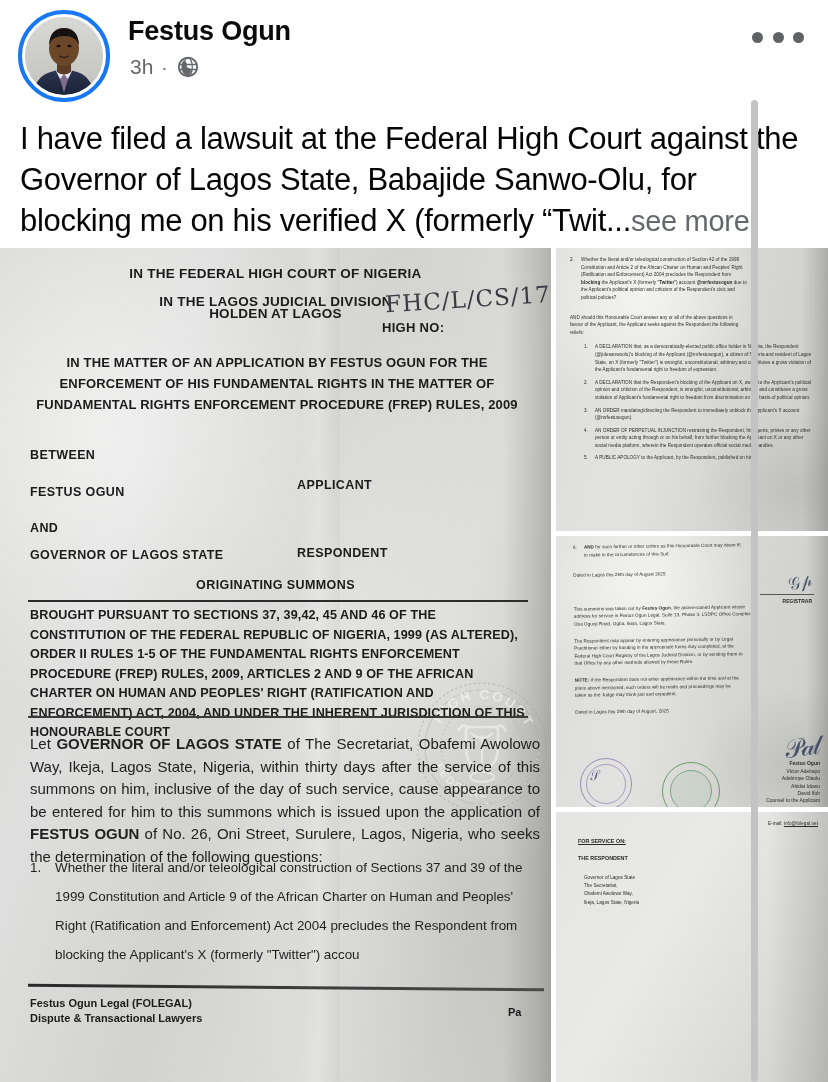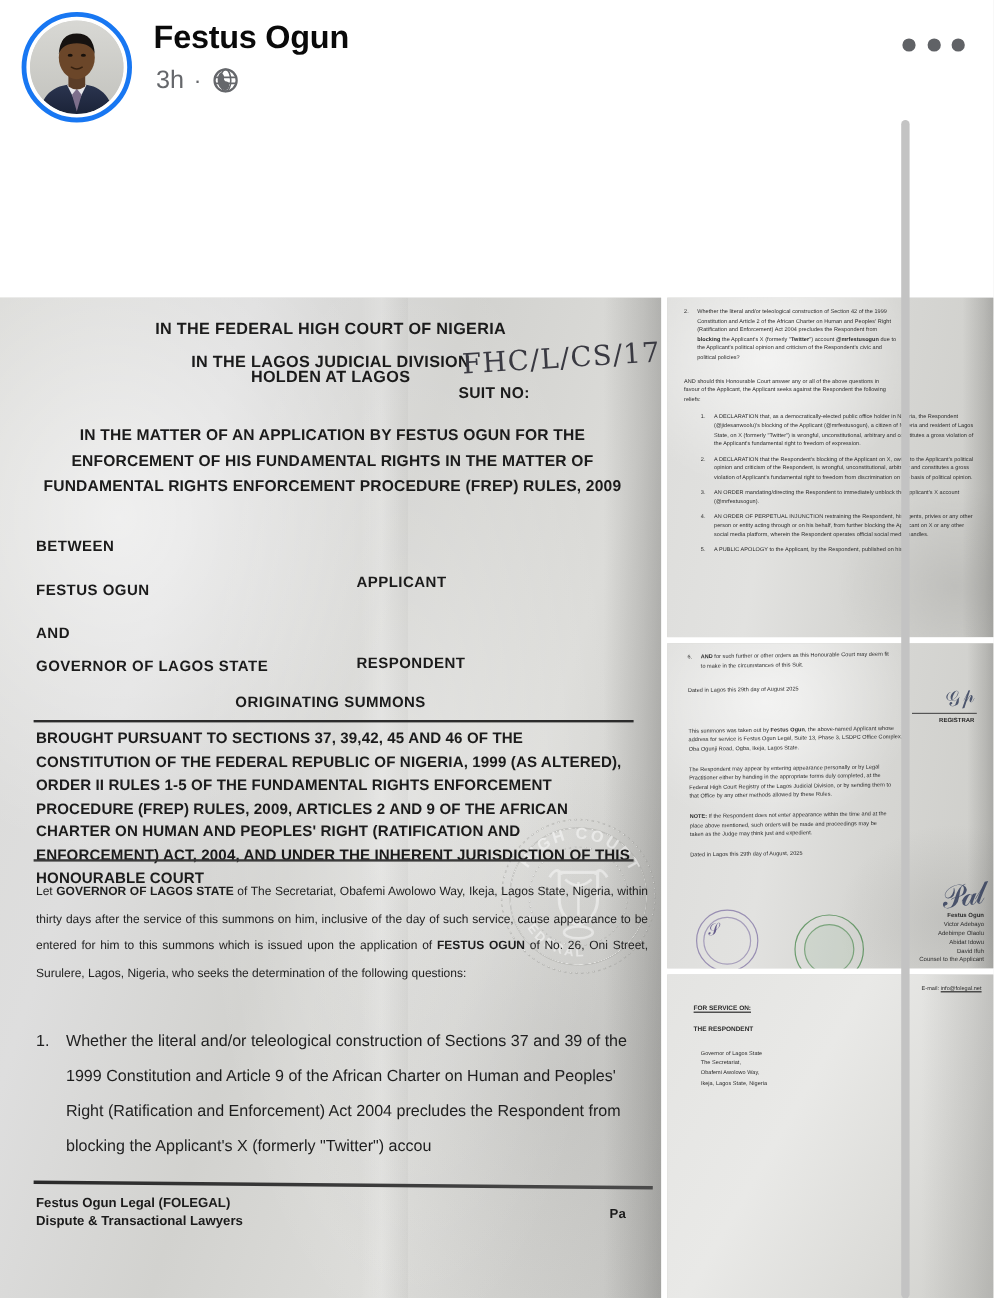--- a/index.html
+++ b/index.html
@@ -138,21 +138,21 @@
   .rule.thin { height:1.6px; background:#3a3a3a; }
 
   .brought {
     left:30px; width:505px;
     font-size:12.6px; font-weight:bold; line-height:19.5px; letter-spacing:0.1px;
     top:358px; text-align:left;
   }
 
   .letpara {
     left:30px; width:510px; top:485px;
-    font-size:10px; line-height:22.5px; color:#1e1e1e;
+    font-size:15px; line-height:22.5px; color:#1e1e1e;
     font-family:"Liberation Sans", sans-serif; text-align:justify;
   }
   .letpara b { font-weight:bold; }
 
   .qnum {
     left:30px; width:512px; top:605px;
     font-size:13.4px; line-height:29px; color:#1f1f1f;
   }
   .qnum .qtext { display:block; margin-left:25px; }
   .qnum .qlead { position:absolute; left:0; top:0; }
@@ -256,37 +256,40 @@
       </span>
     </div>
 
     <div class="more-menu">
       <i></i>
       <i></i>
       <i></i>
     </div>
   </div>
 
+  <div class="post-text">
+    <span>I have filed a lawsuit at the Federal High Court against the Governor of Lagos State, Babajide Sanwo-Olu, for blocking me on his verified X (formerly “Twit...</span><span class="see-more">see more</span>
+  </div>
 
   <div class="collage">
 
     <div class="col-left">
       <div class="cell cell-main">
         <div class="paper"></div>
         <div class="crease" style="left:300px;top:0;width:40px;height:834px;opacity:.5;"></div>
         <div class="shadow-r"></div>
 
         <div class="doc">
 
           <div class="doc-txt ttl t1">IN THE FEDERAL HIGH COURT OF NIGERIA</div>
           <div class="doc-txt ttl t2">IN THE LAGOS JUDICIAL DIVISION</div>
           <div class="doc-txt ttl t3">HOLDEN AT LAGOS</div>
 
           <div class="suitno-hand">FHC/L/CS/1739/25</div>
-          <div class="suitno">SUIT NO:</div>
+          <div class="suitno">HIGH NO:</div>
 
           <div class="doc-txt matter m1">IN THE MATTER OF AN APPLICATION BY FESTUS OGUN FOR THE ENFORCEMENT OF HIS FUNDAMENTAL RIGHTS IN THE MATTER OF FUNDAMENTAL RIGHTS ENFORCEMENT PROCEDURE (FREP) RULES, 2009</div>
 
           <div class="doc-txt lbl p-between">BETWEEN</div>
           <div class="doc-txt lbl p-applicant">FESTUS OGUN</div>
           <div class="doc-txt lbl p-applic-r">APPLICANT</div>
           <div class="doc-txt lbl p-and">AND</div>
           <div class="doc-txt lbl p-resp">GOVERNOR OF LAGOS STATE</div>
           <div class="doc-txt lbl p-resp-r">RESPONDENT</div>
           <div class="doc-txt lbl p-origin">ORIGINATING SUMMONS</div>

